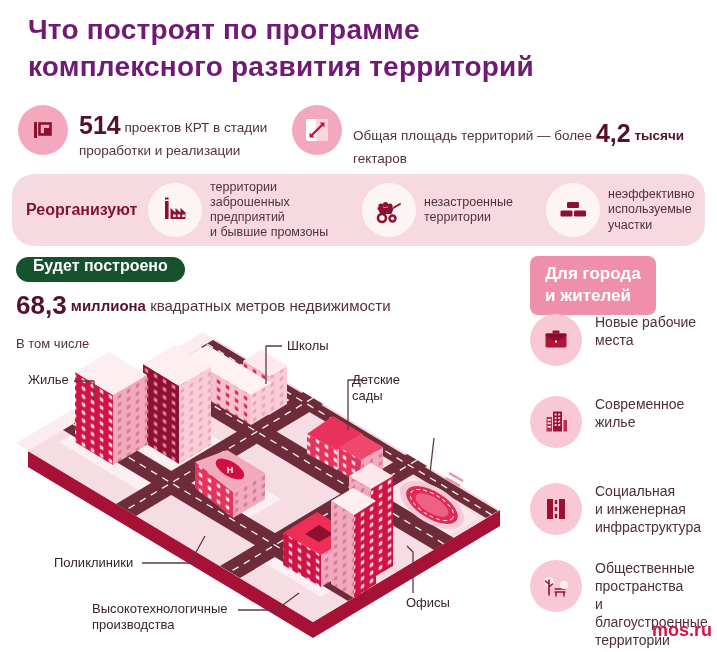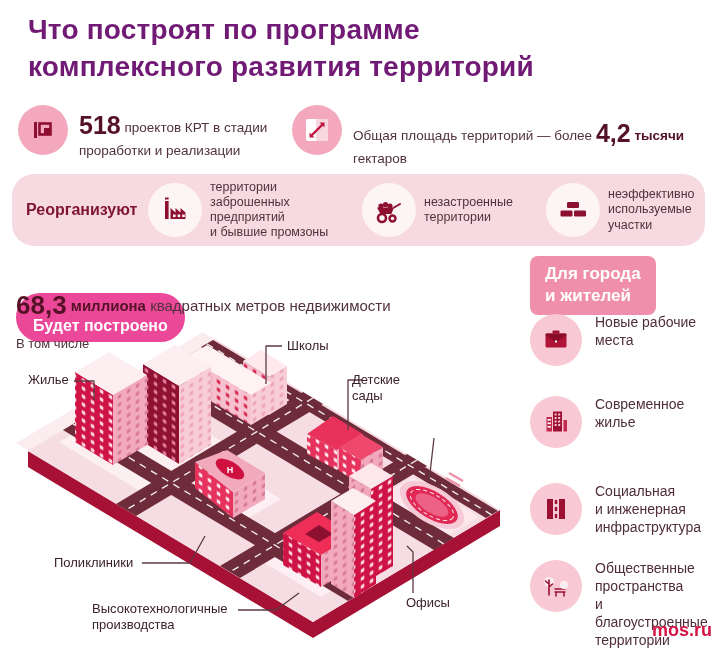--- a/index.html
+++ b/index.html
@@ -26,22 +26,22 @@
   .band{position:absolute;left:12px;top:174px;width:693px;height:72px;background:#f7d9e1;
         border-radius:22px;display:flex;align-items:center;padding:0 14px;box-sizing:border-box;}
   .band-label{width:122px;font-size:16px;font-weight:bold;color:#7e1430;flex:0 0 auto;}
   .band-item{display:flex;align-items:center;flex:0 0 auto;}
   .c-white{width:54px;height:54px;background:#fdf4f6;}
   .band-text{font-size:12.5px;color:#51323c;line-height:1.22;margin-left:8px;white-space:pre-line;}
   .bt1{width:140px;}.bt2{width:104px;margin-right:6px;}.bt3{width:118px;}
   .gap{width:12px;flex:0 0 auto;}
 
   
-  .built-badge{position:absolute;left:16px;top:257px;background:#ec4899;color:#fff;
-        font-size:16px;font-weight:bold;padding:24px 17px 7px;border-radius:999px;margin-top:36px;}
+  .built-badge{position:absolute;left:16px;top:257px;background:#14532d;color:#fff;
+        font-size:16px;font-weight:bold;padding:0 17px 7px;border-radius:999px;}
   .built-line{position:absolute;left:16px;top:290px;font-size:15px;color:#51323c;}
   .built-line .big-num{font-size:26px;vertical-align:-3px;}
   .including{position:absolute;left:16px;top:336px;font-size:13px;color:#51323c;}
 
   
   .map{position:absolute;left:8px;top:332px;width:512px;height:320px;}
   .map svg{position:absolute;left:0;top:0;}
   .map-label{position:absolute;font-size:13px;color:#3b2228;line-height:1.25;white-space:pre-line;}
 
   
@@ -67,21 +67,21 @@
 
   <div class="stat stat1">
     <div class="circle c-pink">
       <svg width="26" height="26" viewBox="0 0 26 26">
         <rect x="4" y="5" width="3" height="16" fill="#8e1030"></rect>
         <rect x="9.5" y="6.5" width="11" height="11" fill="none" stroke="#8e1030" stroke-width="2.6"></rect>
         <rect x="14" y="11" width="6.5" height="6.5" fill="#8e1030"></rect>
       </svg>
     </div>
     <div class="stat-text">
-      <span class="big-num">518</span>
+      <span class="big-num">514</span>
       <span>проектов КРТ в стадии проработки и реализации</span>
     </div>
   </div>
 
   <div class="stat stat2">
     <div class="circle c-pink">
       <svg width="28" height="28" viewBox="0 0 28 28">
         <rect x="3" y="3" width="22" height="22" rx="2" fill="#fff"></rect>
         <rect x="13" y="3" width="12" height="22" rx="2" fill="#f9d7e0"></rect>
         <line x1="8" y1="20" x2="20" y2="8" stroke="#c01440" stroke-width="2.4"></line>

